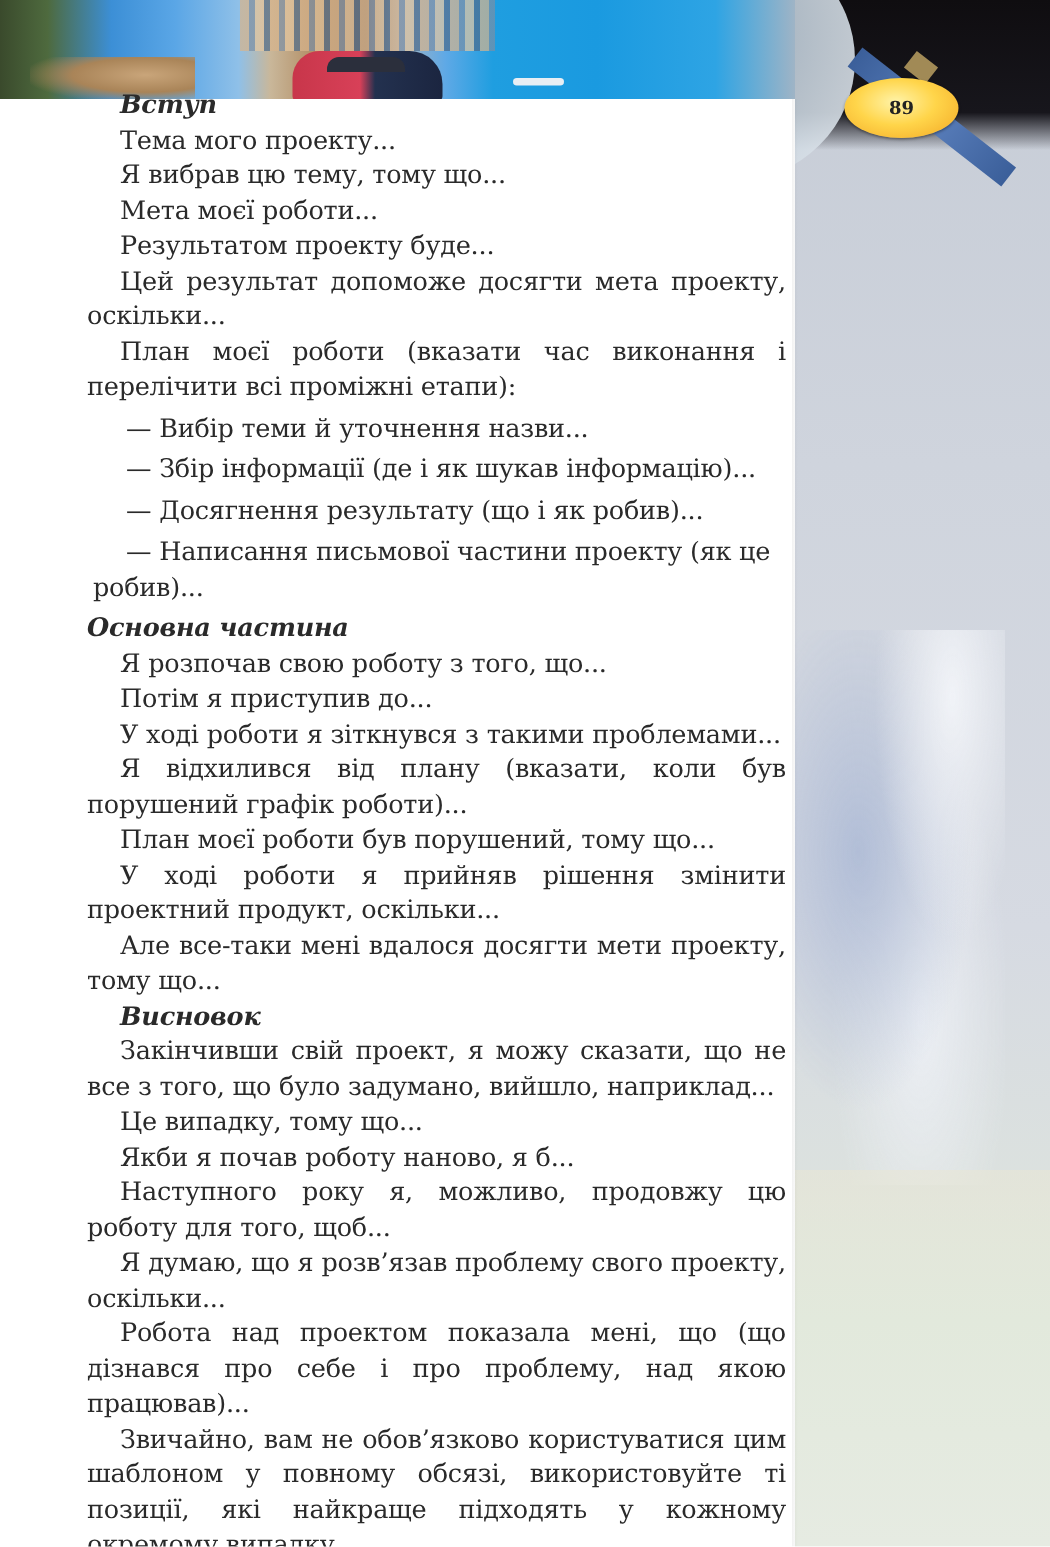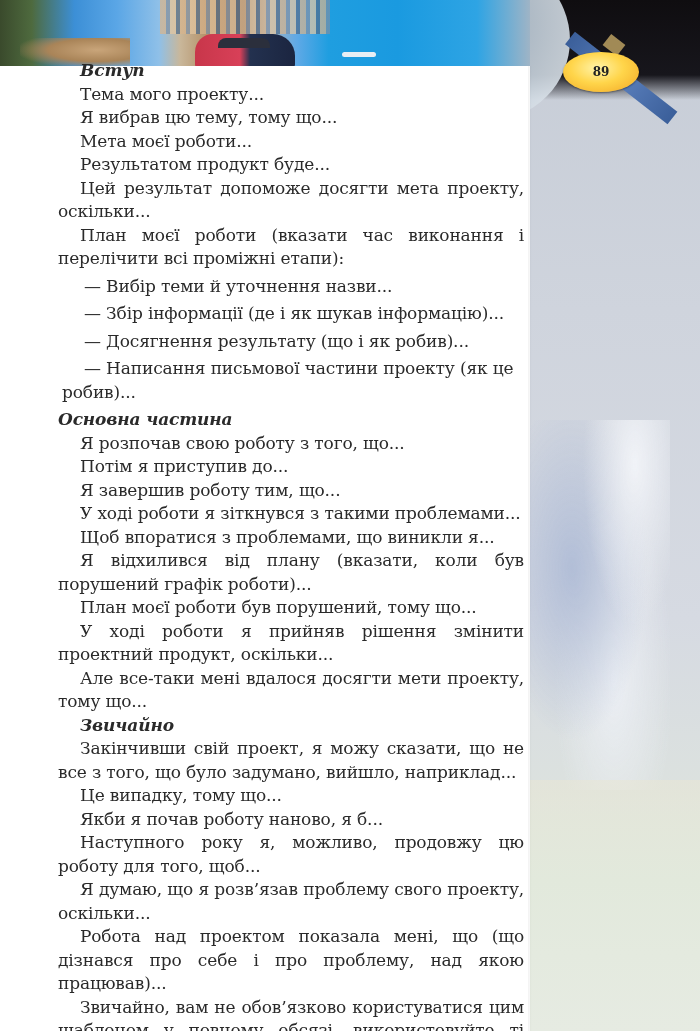--- a/index.html
+++ b/index.html
@@ -118,40 +118,38 @@
 <div class="page-badge">
   <span>89</span>
 </div>
 
 <div class="content">
 
   <p class="h indent">Вступ</p>
   <p class="p">Тема мого проекту...</p>
   <p class="p">Я вибрав цю тему, тому що...</p>
   <p class="p">Мета моєї роботи...</p>
-  <p class="p">Результатом продукт буде...</p>
+  <p class="p">Результатом проекту буде...</p>
   <p class="p">Цей результат допоможе досягти мета проекту, оскіль­ки...</p>
   <p class="p">План моєї роботи (вказати час виконання і перелічити всі проміжні етапи):</p>
   <p class="dash">— Вибір теми й уточнення назви...</p>
   <p class="dash">— Збір інформації (де і як шукав інформацію)...</p>
   <p class="dash">— Досягнення результату (що і як робив)...</p>
   <p class="dash">— Написання письмової частини проекту (як це робив)...</p>
 
   <p class="h">Основна частина</p>
   <p class="p">Я розпочав свою роботу з того, що...</p>
   <p class="p">Потім я приступив до...</p>
-  <p class="p">Я завершив роботу тим, що...</p>
   <p class="p">У ході роботи я зіткнувся з такими проблемами...</p>
-  <p class="p">Щоб впоратися з проблемами, що виникли я...</p>
   <p class="p">Я відхилився від плану (вказати, коли був порушений графік роботи)...</p>
   <p class="p">План моєї роботи був порушений, тому що...</p>
   <p class="p">У ході роботи я прийняв рішення змінити проектний продукт, оскільки...</p>
   <p class="p">Але все-таки мені вдалося досягти мети проекту, тому що...</p>
 
-  <p class="h indent">Звичайно</p>
+  <p class="h indent">Висновок</p>
   <p class="p">Закінчивши свій проект, я можу сказати, що не все з того, що було задумано, вийшло, наприклад...</p>
   <p class="p">Це випадку, тому що...</p>
   <p class="p">Якби я почав роботу наново, я б...</p>
   <p class="p">Наступного року я, можливо, продовжу цю роботу для того, щоб...</p>
   <p class="p">Я думаю, що я розв’язав проблему свого проекту, оскіль­ки...</p>
   <p class="p">Робота над проектом показала мені, що (що дізнався про себе і про проблему, над якою працював)...</p>
   <p class="p">Звичайно, вам не обов’язково користуватися цим шабло­ном у повному обсязі, використовуйте ті позиції, які най­краще підходять у кожному окремому випадку.</p>
 </div>
 
 </body></html>

